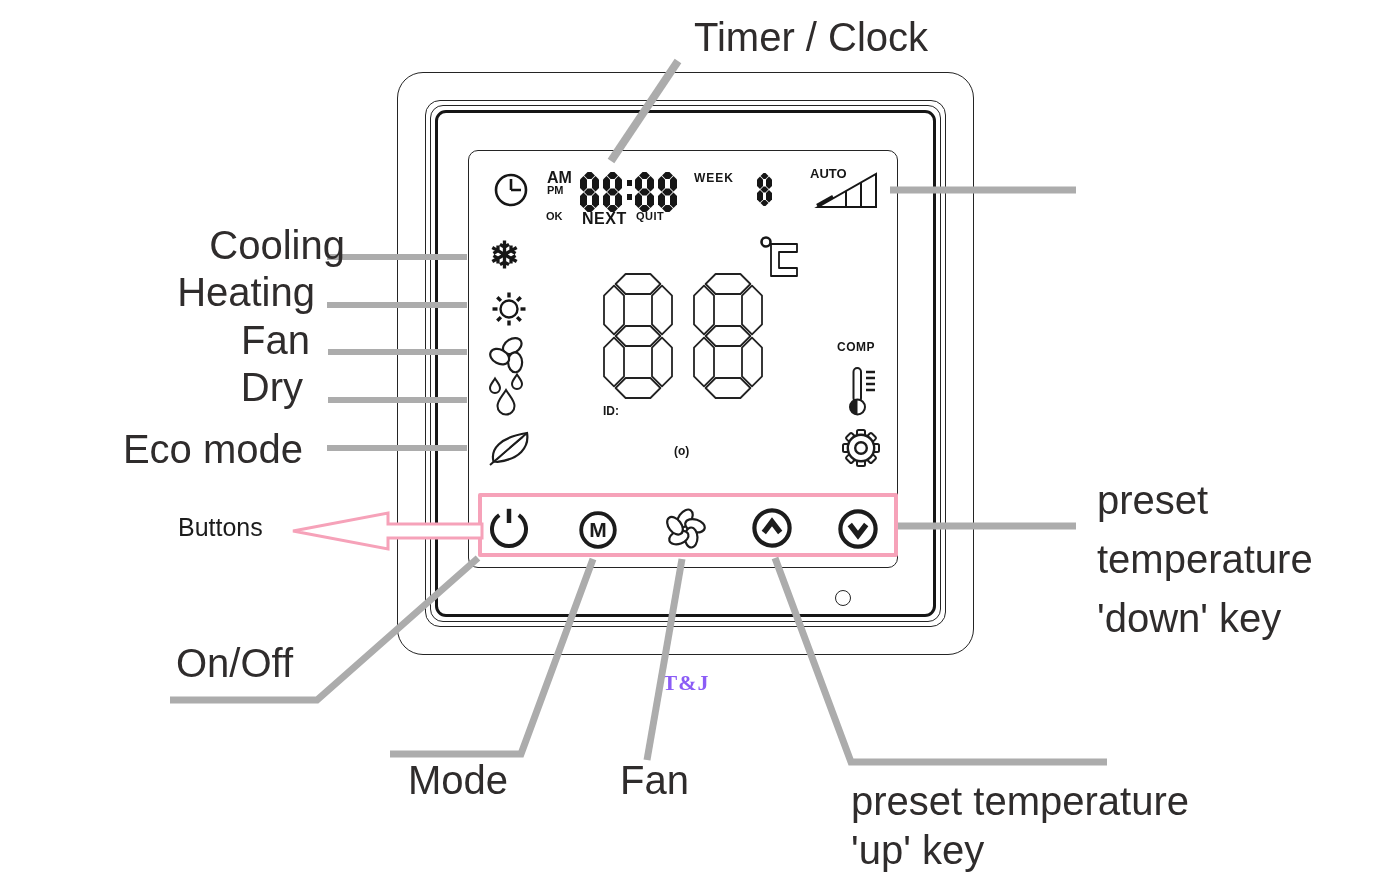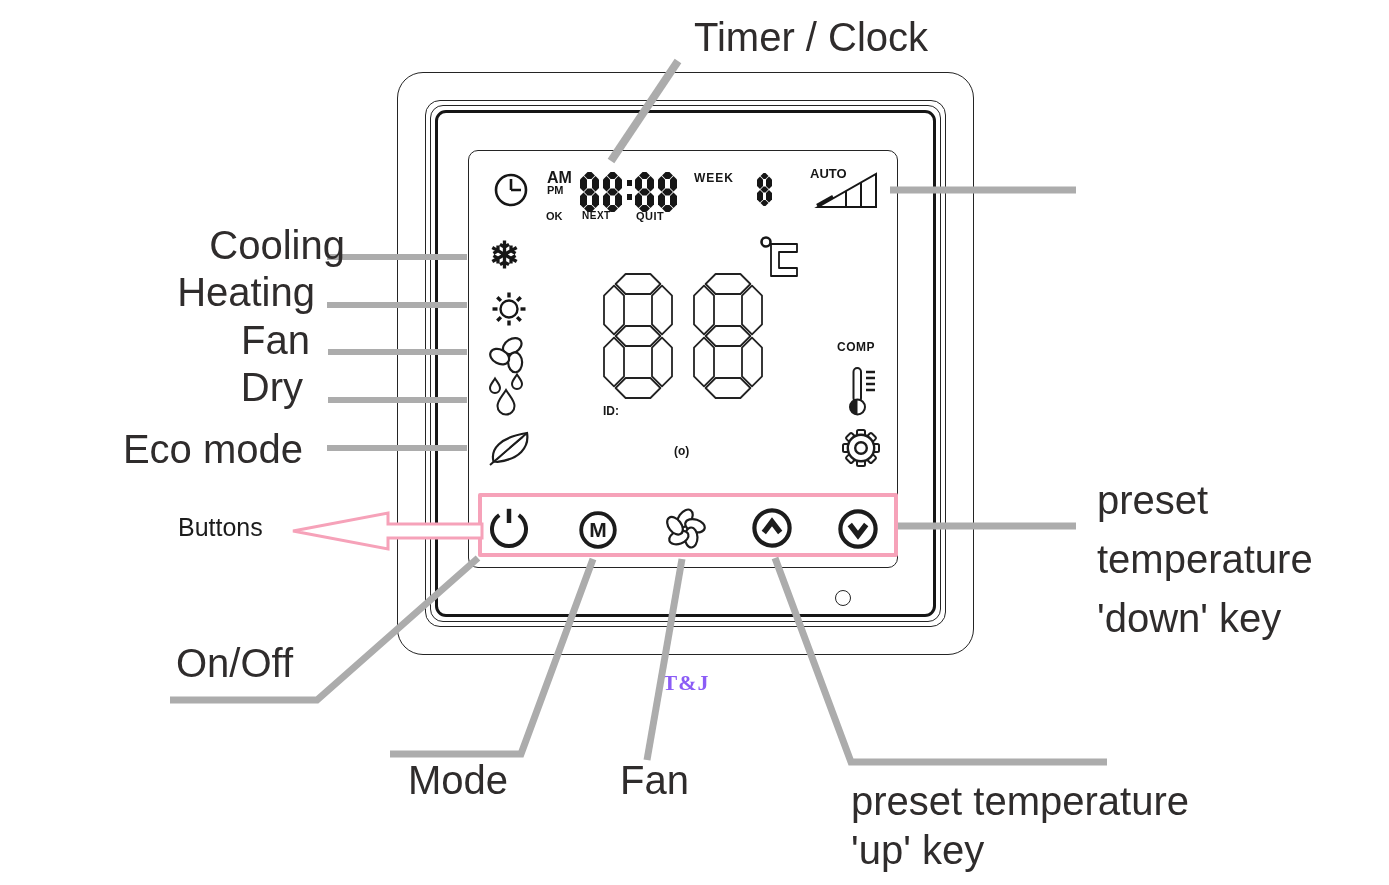--- a/index.html
+++ b/index.html
@@ -183,21 +183,21 @@
       <path d="M647,760 L682,559"></path>
       <path d="M775,558 L851,762 L1107,762"></path>
     </g>
 
     <polygon points="293,531 388,513 388,524 482,524 482,538 388,538 388,549" fill="#fff" stroke="#f6a2b9" stroke-width="3"></polygon>
   </svg>
 
   <div class="mtx" style="left:547px;top:169px;font-size:16px;">AM</div>
   <div class="mtx" style="left:547px;top:184px;font-size:11px;">PM</div>
   <div class="mtx" style="left:546px;top:210px;font-size:11px;">OK</div>
-  <div class="mtx" style="left:582px;top:210px;font-size:10px;letter-spacing:0.5px;">NEXT</div>
+  <div class="mtx" style="left:582px;top:210px;font-size:16px;letter-spacing:0.5px;">NEXT</div>
   <div class="mtx" style="left:636px;top:210px;font-size:11px;letter-spacing:0.5px;">QUIT</div>
   <div class="mtx" style="left:694px;top:171px;font-size:12px;letter-spacing:1px;">WEEK</div>
   <div class="mtx" style="left:810px;top:166px;font-size:13px;">AUTO</div>
   <div class="mtx" style="left:837px;top:340px;font-size:12px;letter-spacing:0.5px;">COMP</div>
   <div class="mtx" style="left:603px;top:404px;font-size:12px;">ID:</div>
   <div class="mtx" style="left:674px;top:444px;font-size:12px;">(o)</div>
 
   <div class="btn" style="left:488px;top:508px;">
     <svg width="42" height="42" viewBox="0 0 42 42">
       <path d="M11.25,7.1 A17,17 0 1 0 30.75,7.1" fill="none" stroke="#1c1c1c" stroke-width="4"></path>

